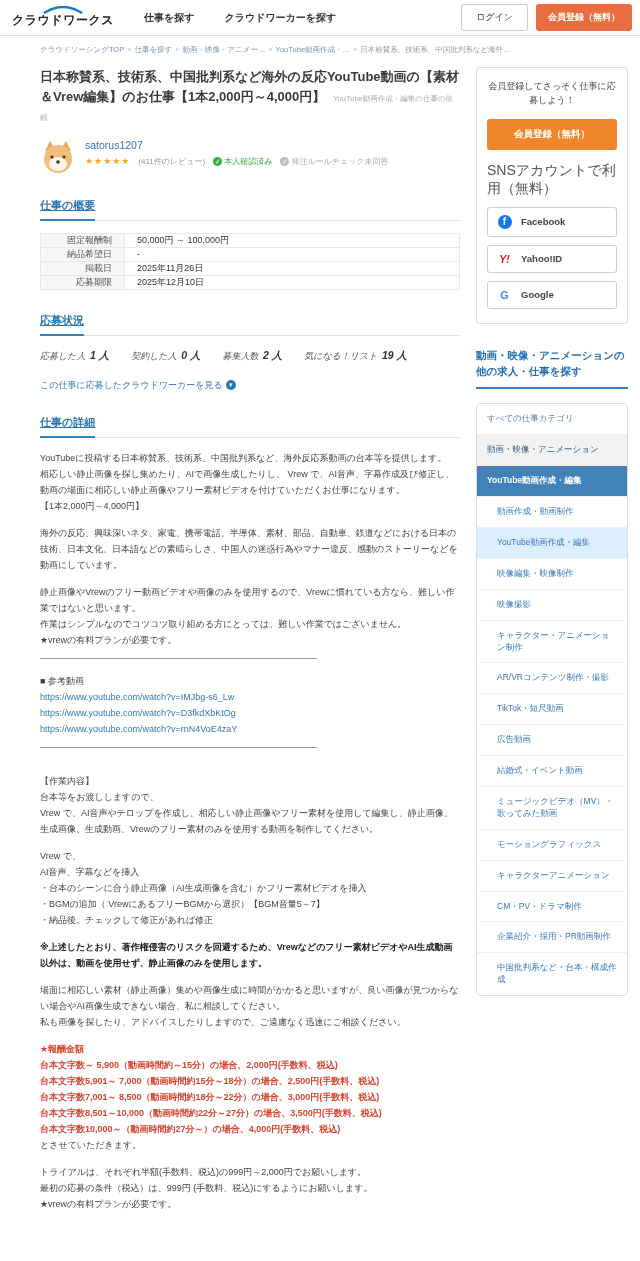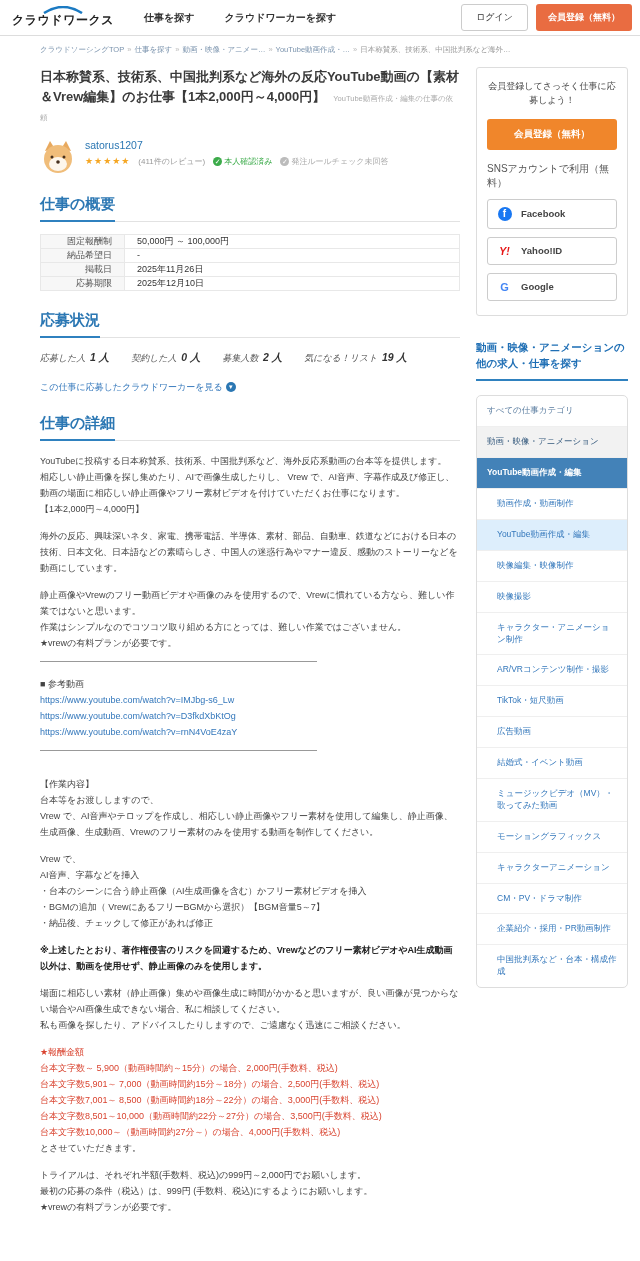--- a/index.html
+++ b/index.html
@@ -43,50 +43,50 @@
   .badge .tick { display:inline-block; width:9px; height:9px; border-radius:50%;
                  color:#fff; font-size:7px; line-height:9px; text-align:center; margin-right:2px; }
   .badge.green { color:#3cab4a; }
   .badge.green .tick { background:#3cab4a; }
   .badge.gray { color:#aaa; }
   .badge.gray .tick { background:#bbb; }
 
   
   .section { margin-top:20px; }
   .section-head { border-bottom:1px solid #e2e2e2; }
-  .section-title { display:inline-block; font-size:15px; font-weight:bold; color:#2b77b3;
-                   padding-bottom:6px; border-bottom:2px solid #2f81bf; margin-bottom:-1px; }
+  .section-title { display:inline-block; font-size:11px; font-weight:bold; color:#2b77b3;
+                   padding-bottom:6px; border-bottom:2px solid #2f81bf; margin-bottom:-1px;text-decoration:underline; }
 
   
   .ov-table { width:100%; border-collapse:collapse; margin-top:12px; font-size:9px; }
   .ov-table td { border:1px solid #e8e8e8; padding:0 12px; color:#333; }
   .ov-table td.lbl { background:#f7f7f7; width:84px; text-align:right; color:#555; }
 
   
   .stats { display:flex; gap:20px; margin:13px 0 11px; font-size:9px; color:#555; align-items:baseline;font-style:italic; }
   .stat b { font-size:10.5px; color:#333; margin:0 2px; }
   .apply-link { font-size:9px; color:#3377bb; cursor:pointer; display:inline-flex; align-items:center; gap:3px; }
   .apply-link .circ { display:inline-block; width:10px; height:10px; border-radius:50%;
                       background:#2b77b3; color:#fff; font-size:7px; line-height:10px; text-align:center; }
 
   
   .detail-body { margin-top:12px; font-size:9px; line-height:1.78; color:#444; }
   .dline { min-height:5px; }
   .dline.gap { height:11px; }
-  .dline.red { color:#d9432f; font-weight:normal; }
+  .dline.red { color:#d9432f; font-weight:bold; }
   .dline.bold { color:#222; font-weight:bold; }
   .dline.hr { border-top:1px solid #999; width:66%; margin:10px 0; height:0; }
   .dline a { color:#3377bb; text-decoration:none; cursor:pointer; }
 
   
   .promo-box { border:1px solid #ddd; border-radius:3px; padding:12px 10px 6px; text-align:center; }
   .promo-text { font-size:9px; color:#444; line-height:1.55; }
   .promo-signup { display:block; width:100%; border:none; border-radius:3px; color:#fff;
                   font-weight:bold; font-size:9.5px; padding:9px 0; margin:11px 0 12px; cursor:pointer; }
-  .sns-label { font-size:10px; color:#555; text-align:left; margin-bottom:9px; }
+  .sns-label { font-size:14px; color:#555; text-align:left; margin-bottom:9px; }
   .sns-btn { display:flex; align-items:center; gap:9px; width:100%; background:#fff;
              border:1px solid #ccc; border-radius:3px; padding:7px 9px; margin-bottom:8px;
              font-size:9.5px; font-weight:bold; color:#444; cursor:pointer;
              font-family:"Liberation Sans","DejaVu Sans",sans-serif; }
   .sns-icon { width:15px; text-align:center; flex:none; font-weight:bold; }
   .fb-circle { display:inline-block; width:14px; height:14px; border-radius:50%;
                color:#fff; font-size:10px; line-height:14px; }
   .yahoo-mark { font-style:italic; font-size:10.5px; }
   .google-mark { font-size:11px; }
 

